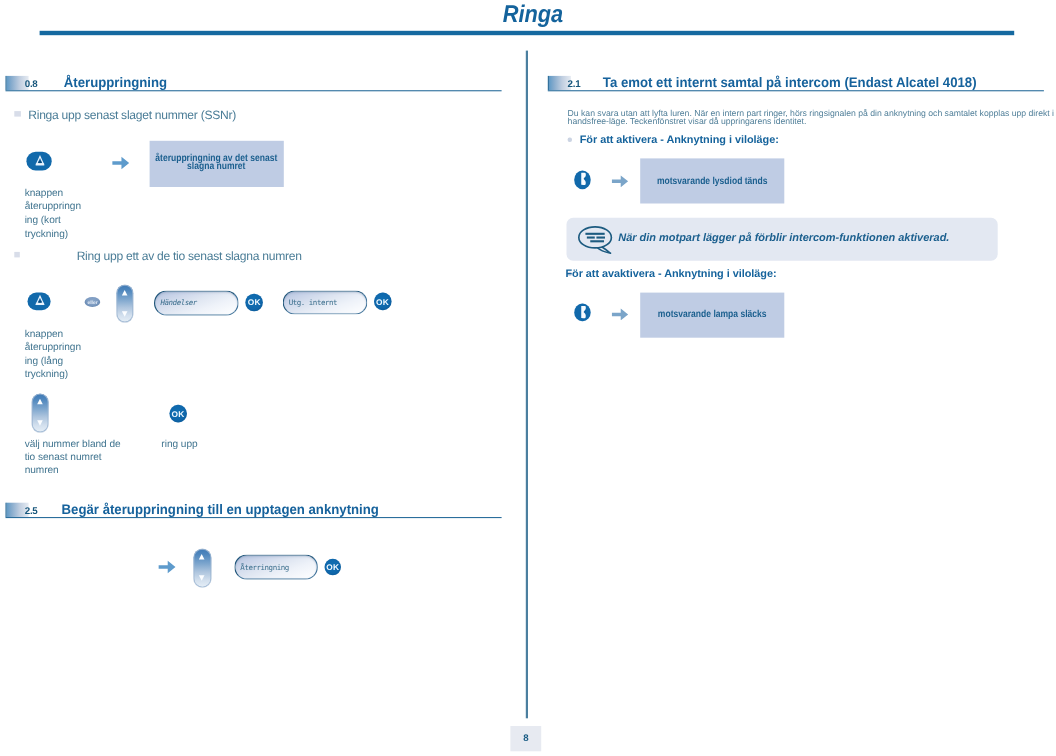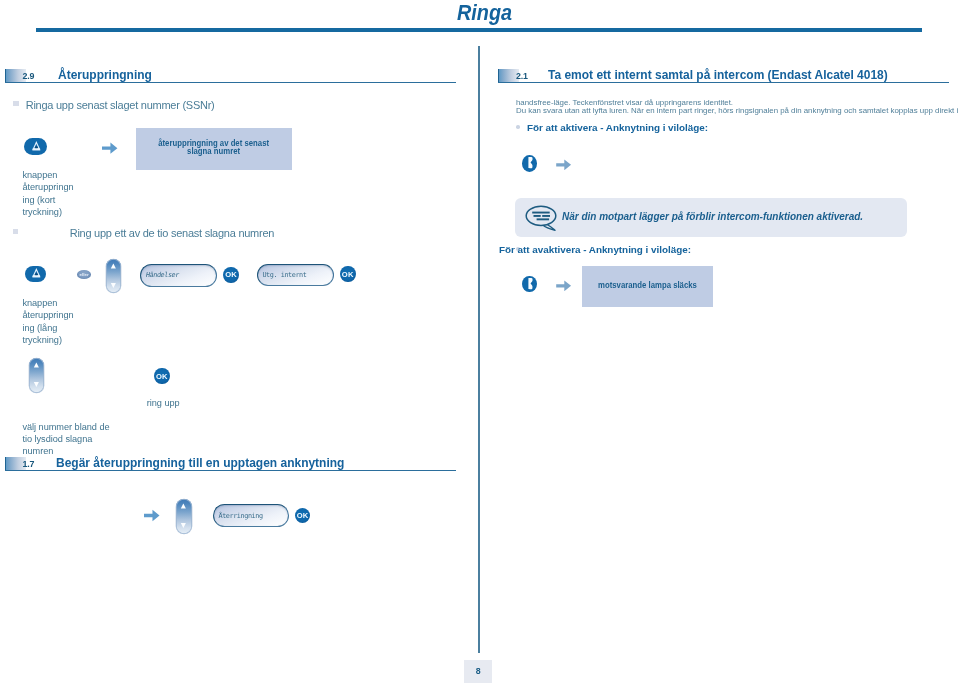--- a/index.html
+++ b/index.html
@@ -74,40 +74,40 @@
 
 <div class="page">
   <div class="abs" id="doc-title">Ringa</div>
   <div class="abs" id="header-rule"></div>
   <div class="abs" id="col-divider"></div>
   <div class="abs" id="page-num">8</div>
 
   <div class="sec" style="left:5.1px;top:69px;width:451px;">
     <div class="sec-chip"></div>
     <div class="sec-rule" style="width:451px;"></div>
-    <div class="sec-num" style="left:17.4px;top:2.3px;">2.9</div>
+    <div class="sec-num" style="left:17.4px;top:2.3px;">0.8</div>
     <div class="sec-title" style="left:52.7px;top:-0.8px;">Återuppringning</div>
   </div>
 
   <div class="bullet-sq" style="left:12.8px;top:100.7px;width:6px;height:5.4px;"></div>
   <div class="bullet-txt" style="left:25.7px;top:99.3px;">Ringa upp senast slaget nummer (SSNr)</div>
 
   <div class="pillbtn" style="left:24.1px;top:137.7px;width:22.6px;height:17px;">
     <svg style="position:absolute;left:7.6px;top:2.9px;" width="8.7" height="9.3" viewBox="0 0 36 40">
       <path d="M18 0 L36 40 L0 40 Z" fill="#e8f3fd"></path>
       <path d="M18 11.5 L27 31.5 L9 31.5 Z" fill="#1669ab"></path>
       <circle cx="18" cy="27.5" r="5.4" fill="#0c4a7b"></circle>
       <rect x="12.6" y="27.5" width="10.8" height="4.2" fill="#0c4a7b"></rect>
       <rect x="2" y="31.5" width="32" height="8.5" fill="#e8f3fd"></rect>
     </svg>
   </div>
   <svg class="arrow" style="left:101.7px;top:141.9px;" width="15.9" height="12.4" viewBox="0 0 34 26">
     <path d="M0 9.5 H18 V1 L33 13 L18 25 V16.5 H0 Z" fill="#5e9bcc"></path>
   </svg>
-  <div class="infobox" style="left:135.5px;top:128px;width:156px;height:42px;">
+  <div class="infobox" style="left:135.5px;top:128px;width:122px;height:42px;">
     <span>
         <i>återuppringning av det senast</i>
         <i>slagna numret</i>
       </span>
   </div>
   <div class="cap" style="left:22.4px;top:169.2px;">
     <div>knappen</div>
     <div>återuppringn</div>
     <div>ing (kort</div>
     <div>tryckning)</div>
@@ -147,31 +147,31 @@
     <div>tryckning)</div>
   </div>
 
   <div class="nav" style="left:28.8px;top:358.3px;width:15.1px;height:34.7px;">
     <svg width="14.7" height="34.8" viewBox="0 0 147 348">
       <path d="M73.5 46 L99 96 H48 Z" fill="#fcfeff"></path>
       <path d="M73.5 290 L48 240 H99 Z" fill="#fbfdff"></path>
     </svg>
   </div>
   <div class="okbtn" style="left:154.2px;top:367.9px;width:15.4px;height:16.3px;">OK</div>
-  <div class="cap" style="left:22.4px;top:396.5px;margin-top:24px;">
+  <div class="cap" style="left:22.4px;top:396.5px;">
     <div>välj nummer bland de</div>
-    <div>tio lysdiod slagna</div>
+    <div>tio senast numret</div>
     <div>numren</div>
   </div>
   <div class="cap" style="left:146.7px;top:396.5px;">ring upp</div>
 
   <div class="sec" style="left:5.1px;top:456.9px;width:451px;">
     <div class="sec-chip"></div>
     <div class="sec-rule" style="width:451px;"></div>
-    <div class="sec-num" style="left:17.4px;top:2.3px;">1.7</div>
+    <div class="sec-num" style="left:17.4px;top:2.3px;">2.5</div>
     <div class="sec-title" style="left:51.2px;top:-0.8px;">Begär återuppringning till en upptagen anknytning</div>
   </div>
 
   <svg class="arrow" style="left:144.2px;top:508.5px;" width="16" height="13" viewBox="0 0 34 26">
     <path d="M0 9.5 H18 V1 L33 13 L18 25 V16.5 H0 Z" fill="#5e9bcc"></path>
   </svg>
   <div class="nav" style="left:176px;top:498.5px;width:15.5px;height:35.4px;">
     <svg width="14.7" height="34.8" viewBox="0 0 147 348">
       <path d="M73.5 46 L99 96 H48 Z" fill="#fcfeff"></path>
       <path d="M73.5 290 L48 240 H99 Z" fill="#fbfdff"></path>
@@ -183,49 +183,54 @@
   <div class="okbtn" style="left:294.9px;top:507.5px;width:15.4px;height:15.4px;">OK</div>
 
   <div class="sec" style="left:497.9px;top:69px;width:450px;">
     <div class="sec-chip"></div>
     <div class="sec-rule" style="width:451.3px;"></div>
     <div class="sec-num" style="left:18.1px;top:2.3px;">2.1</div>
     <div class="sec-title" style="left:50.1px;top:-0.8px;">Ta emot ett internt samtal på intercom (Endast Alcatel 4018)</div>
   </div>
 
   <div class="body-txt" style="left:516px;top:98.8px;">
+    <div>Du kan svara utan att lyfta luren. När en intern part ringer, hörs ringsignalen på din anknytning och samtalet kopplas upp direkt i</div>
     <div>handsfree-läge. Teckenfönstret visar då uppringarens identitet.</div>
-    <div>Du kan svara utan att lyfta luren. När en intern part ringer, hörs ringsignalen på din anknytning och samtalet kopplas upp direkt i</div>
   </div>
   <div class="bullet-dot" style="left:516px;top:125px;"></div>
   <div class="sub-head" style="left:527px;top:122.2px;">För att aktivera - Anknytning i viloläge:</div>
 
   <div class="pillbtn" style="left:521.7px;top:155.4px;width:15px;height:16.7px;border-radius:50%;">
     <svg style="position:absolute;left:6.1px;top:2.1px;" width="5.0" height="11.2" viewBox="0 0 50 112">
       <path d="M4 2 C4 2 32 -2 44 4 C48 22 46 32 34 44 C24 54 24 56 34 66 C46 78 48 92 42 110 C30 115 4 110 4 110 Z" fill="#f6fbff"></path>
       <path d="M36 46 C44 50 46 56 44 62 C38 58 34 52 36 46 Z" fill="#0c5b96"></path>
     </svg>
   </div>
   <svg class="arrow" style="left:556.2px;top:158.5px;" width="15.7" height="11.7" viewBox="0 0 34 26">
     <path d="M0 9.5 H18 V1 L33 13 L18 25 V16.5 H0 Z" fill="#7ba5c9"></path>
   </svg>
+  <div class="infobox one" style="left:581.5px;top:144.2px;width:131.7px;height:41.1px;">
+    <span>
+        <i>motsvarande lysdiod tänds</i>
+      </span>
+  </div>
 
   <div class="notebox" style="left:515.4px;top:197.8px;width:391.4px;height:38.8px;"></div>
   <svg class="abs" style="left:525.3px;top:204.8px;" width="33" height="26" viewBox="0 0 330 260">
     <path d="M197 182 C232 198 248 212 300 252 C240 240 205 226 175 198 Z" fill="#e3e8f2" stroke="#1d5b80" stroke-width="14" stroke-linejoin="round"></path>
     <ellipse cx="160" cy="108" rx="148" ry="96" fill="#e3e8f2" stroke="#1d5b80" stroke-width="15"></ellipse>
     <rect x="72" y="66" width="175" height="19" fill="#1d5b80"></rect>
     <rect x="85" y="100" width="72" height="19" fill="#1d5b80"></rect>
     <rect x="172" y="100" width="78" height="19" fill="#1d5b80"></rect>
     <rect x="116" y="134" width="125" height="19" fill="#1d5b80"></rect>
   </svg>
   <div class="note-txt" style="left:562.1px;top:210.6px;">När din motpart lägger på förblir intercom-funktionen aktiverad.</div>
 
   <div class="bullet-dot" style="left:516px;top:247px;"></div>
-  <div class="sub-head" style="left:499px;top:244.2px;">För att avaktivera - Anknytning i viloläge:</div>
+  <div class="sub-head" style="left:514px;top:244.2px;">För att avaktivera - Anknytning i viloläge:</div>
 
   <div class="pillbtn" style="left:521.7px;top:275.6px;width:15px;height:16.7px;border-radius:50%;">
     <svg style="position:absolute;left:6.1px;top:2.1px;" width="5.0" height="11.2" viewBox="0 0 50 112">
       <path d="M4 2 C4 2 32 -2 44 4 C48 22 46 32 34 44 C24 54 24 56 34 66 C46 78 48 92 42 110 C30 115 4 110 4 110 Z" fill="#f6fbff"></path>
       <path d="M36 46 C44 50 46 56 44 62 C38 58 34 52 36 46 Z" fill="#0c5b96"></path>
     </svg>
   </div>
   <svg class="arrow" style="left:556.2px;top:279.5px;" width="15.7" height="11.7" viewBox="0 0 34 26">
     <path d="M0 9.5 H18 V1 L33 13 L18 25 V16.5 H0 Z" fill="#7ba5c9"></path>
   </svg>

